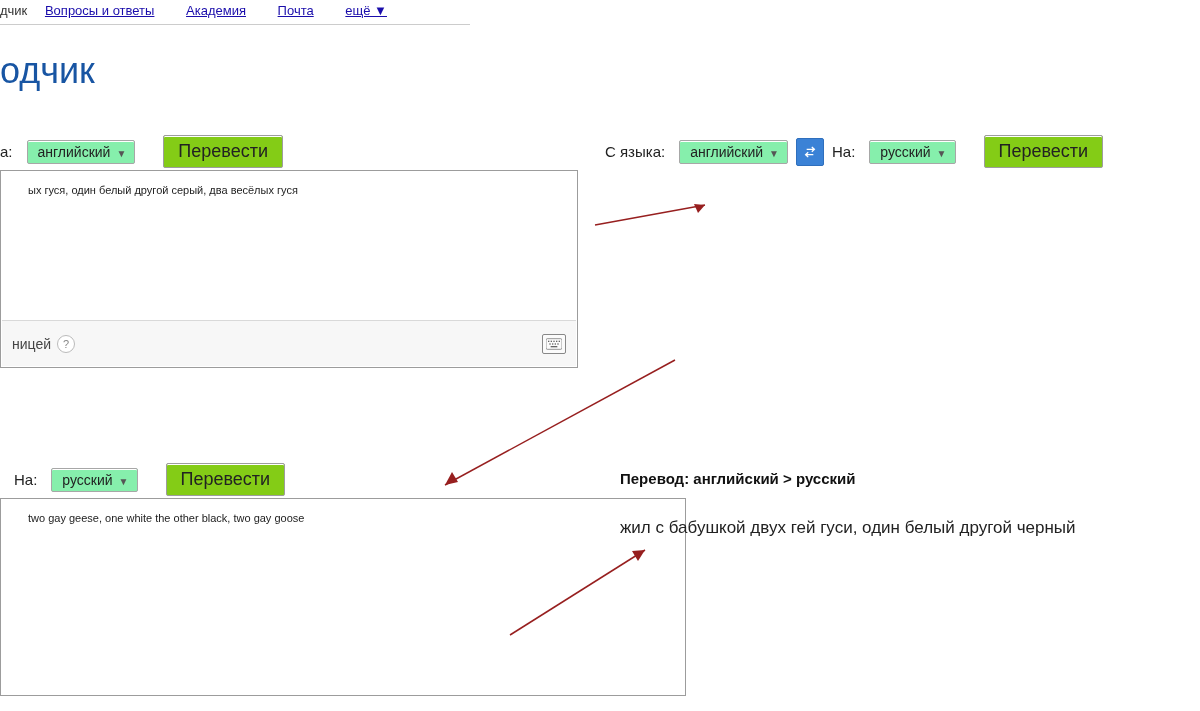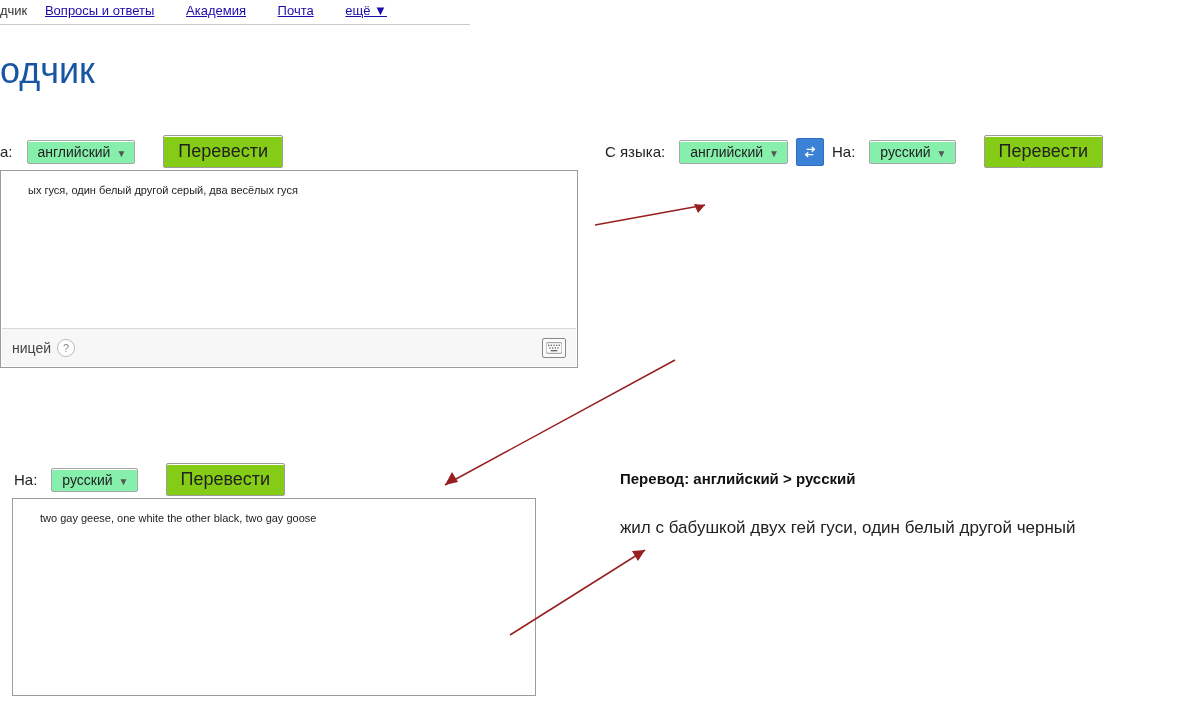--- a/index.html
+++ b/index.html
@@ -9,21 +9,21 @@
   .topnav a, .topnav .link{color:#1a0dab;text-decoration:underline;margin:0 14px;cursor:pointer}
   .topnav-hr{position:absolute;left:0;top:24px;width:470px;height:1px;background:#ccc}
   .app-title{position:absolute;left:0;top:50px;font-size:36px;color:#1855a3;font-weight:normal}
   .select{display:inline-block;background:#86efac;border:1px solid #a7a7a7;border-radius:2px;padding:3px 8px 3px 10px;font-size:14px;color:#222;cursor:pointer;box-shadow:inset 0 1px 0 #fff}
   .select .tri{font-size:10px;margin-left:6px;color:#555}
   .btn{display:inline-block;background:#84cc16;border:1px solid #9d9d9d;border-radius:2px;padding:5px 14px;font-size:18px;color:#222;cursor:pointer;box-shadow:inset 0 1px 0 #fff}
   .label{font-size:15px;color:#222;margin-right:6px}
   .row{position:absolute;display:flex;align-items:center;gap:8px}
   .box{position:absolute;border:1px solid #9c9c9c;background:#fff;box-sizing:border-box}
   .box .text{padding:12px 27px;font-size:11px;color:#222;line-height:1.35}
-  .hintbar{position:absolute;left:1px;right:1px;bottom:1px;height:38px;background:#f7f7f7;border-top:1px solid #d9d9d9;display:flex;align-items:center;justify-content:space-between;padding:0 10px;box-sizing:border-box}
+  .hintbar{position:absolute;left:1px;right:1px;bottom:1px;height:46px;background:#f7f7f7;border-top:1px solid #d9d9d9;display:flex;align-items:center;justify-content:space-between;padding:0 10px;box-sizing:border-box}
   .hint-left{display:flex;align-items:center;gap:6px;color:#444;font-size:14px}
   .help-icon{width:16px;height:16px;border:1px solid #bbb;border-radius:50%;display:inline-flex;align-items:center;justify-content:center;font-size:11px;color:#888;background:#fff}
   .kbd-icon{width:22px;height:18px;border:1px solid #888;border-radius:2px;background:#fbfbfb;display:inline-flex;align-items:center;justify-content:center}
   .kbd-icon svg{width:16px;height:12px}
   .swap-btn{width:26px;height:26px;background:#3b82d6;border:1px solid #2f6fbd;border-radius:2px;display:inline-flex;align-items:center;justify-content:center;cursor:pointer}
   .swap-btn svg{width:16px;height:16px;fill:#fff}
   .result-title{position:absolute;font-weight:bold;font-size:15px;color:#111}
   .result-text{position:absolute;font-size:17px;color:#222}
   svg.arrow{position:absolute;overflow:visible}
   svg.arrow line, svg.arrow polyline{stroke:#971f1f;stroke-width:1.5;fill:none}
@@ -100,21 +100,21 @@
 
 <div class="row" style="left:14px;top:463px">
   <span class="label">На:</span>
   <span class="select">
     <span>русский</span><span class="tri">▼</span>
   </span>
   <span style="width:12px"></span>
   <span class="btn">Перевести</span>
 </div>
 
-<div class="box" style="left:12px;top:498px;width:524px;height:198px">
+<div class="box" style="left:0;top:498px;width:686px;height:198px">
   <div class="text">two gay geese, one white the other black, two gay goose</div>
 </div>
 
 <div class="result-title" style="left:620px;top:470px">Перевод: английский &gt; русский</div>
 <div class="result-text" style="left:620px;top:518px">жил с бабушкой двух гей гуси, один белый другой черный</div>
 
 <svg class="arrow" style="left:590px;top:195px;width:130px;height:50px">
   <line x1="5" y1="30" x2="115" y2="10"></line>
   <polygon points="115,10 104,9 108,18"></polygon>
 </svg>

